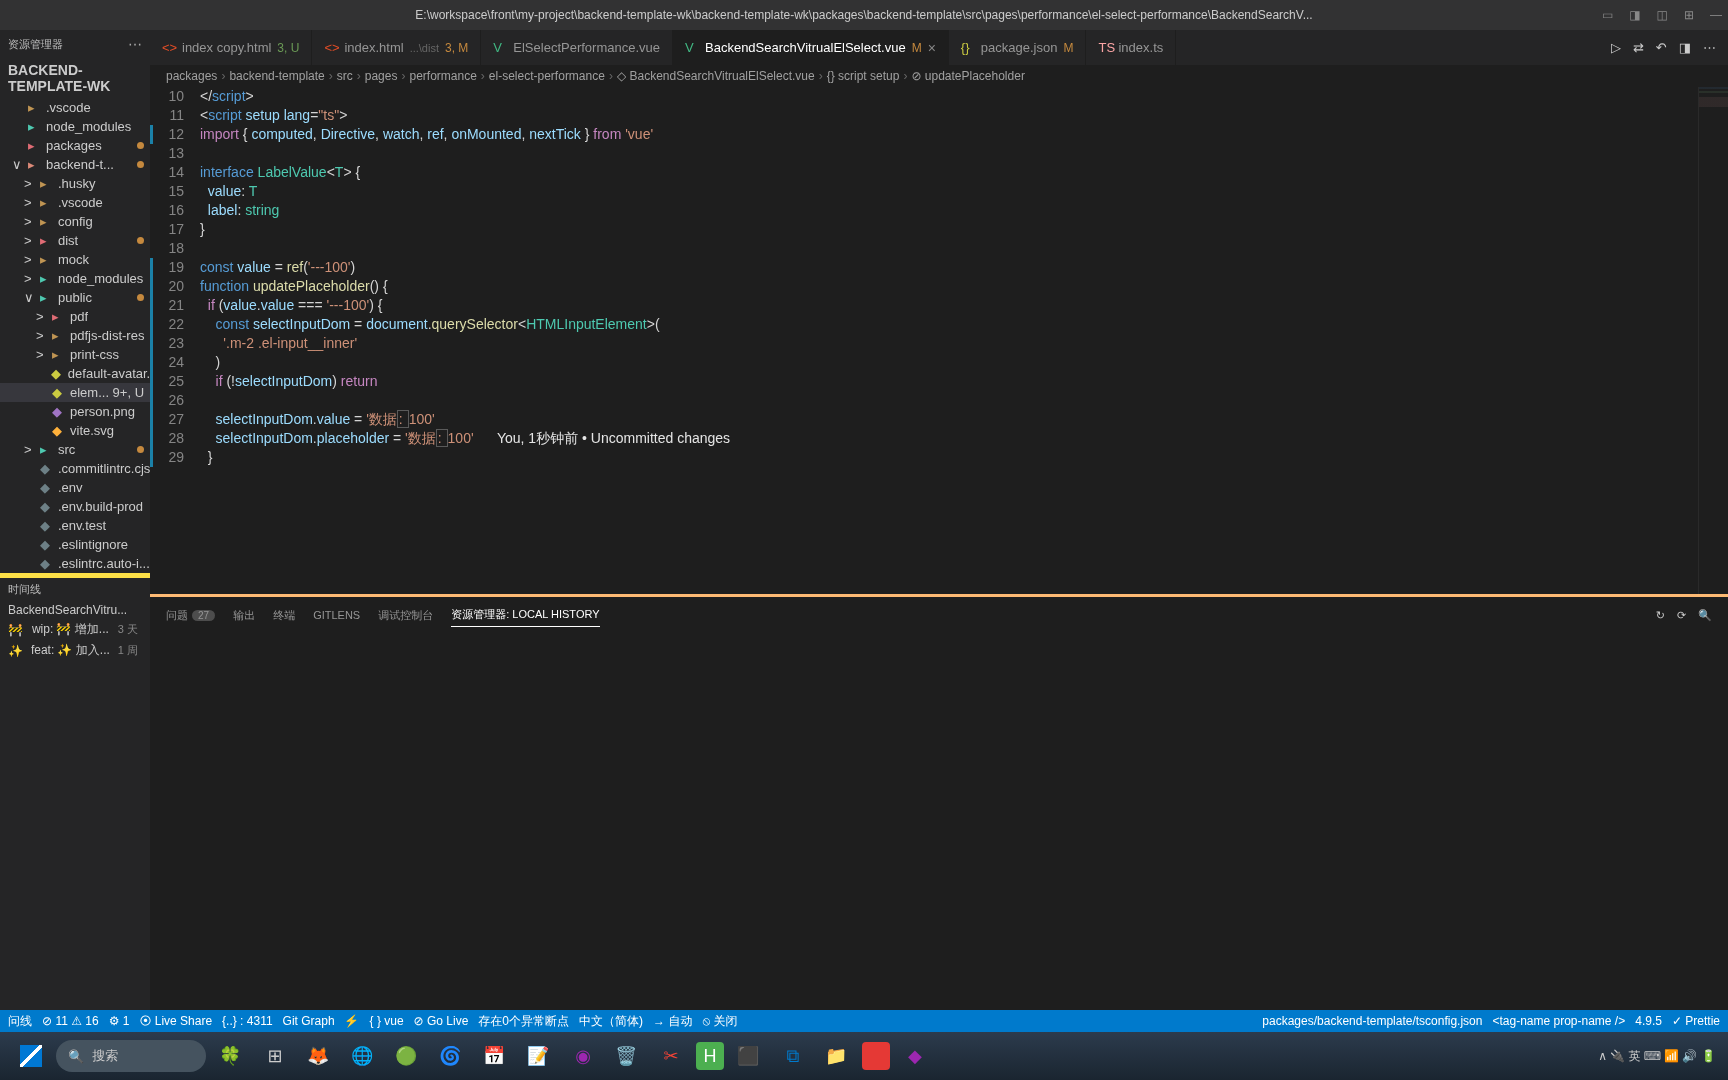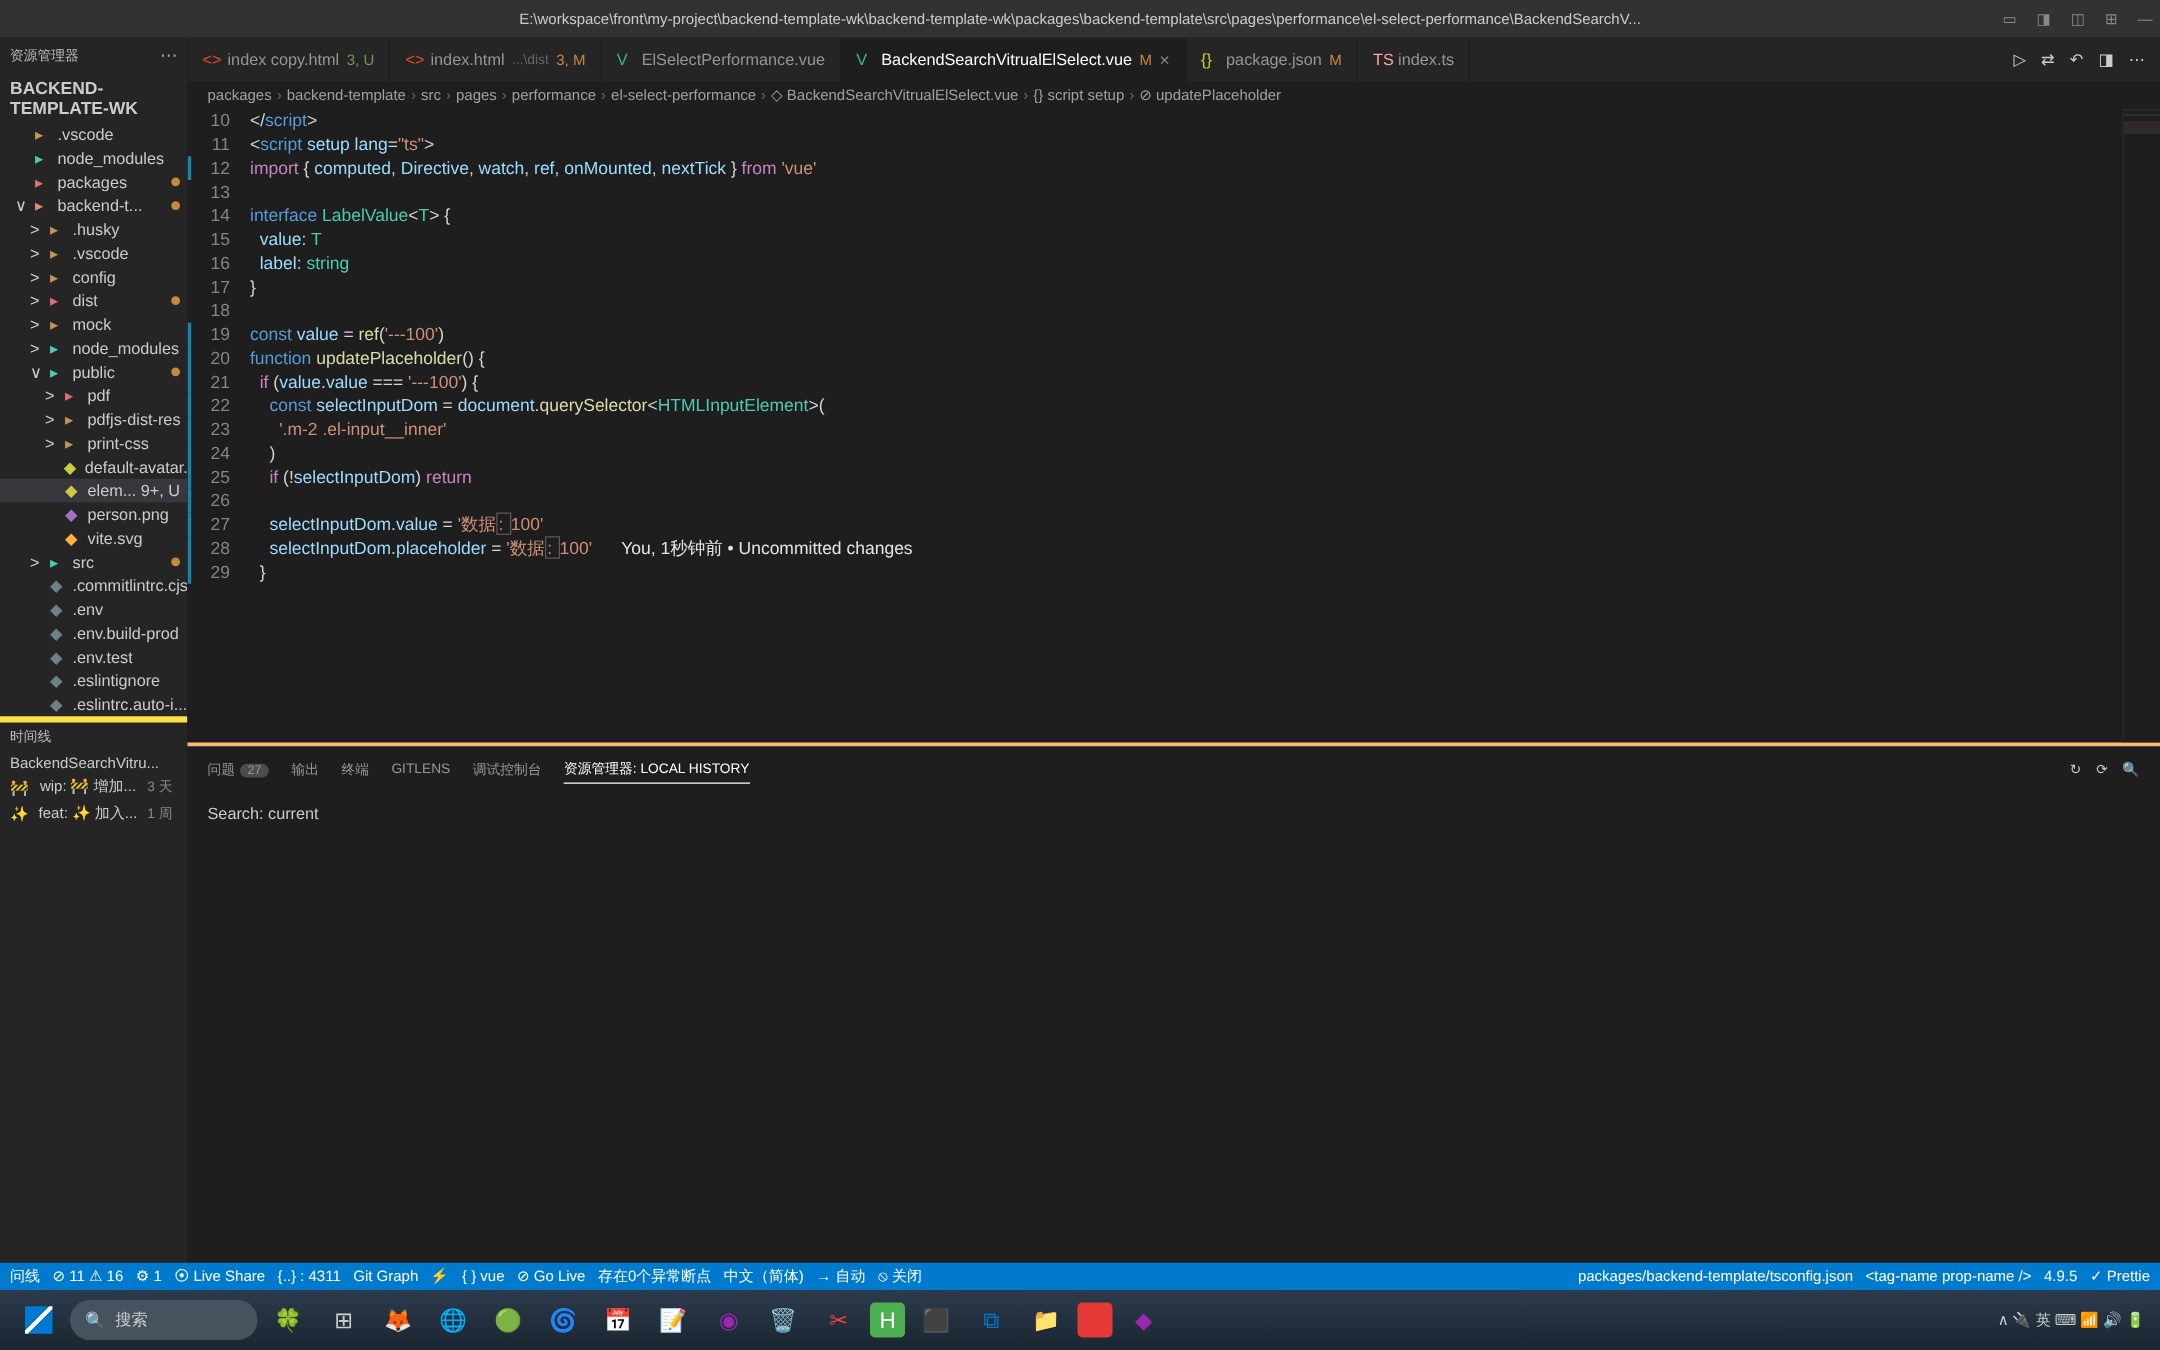--- a/index.html
+++ b/index.html
@@ -342,21 +342,20 @@
           <div class="panel-tab">GITLENS</div>
           <div class="panel-tab">调试控制台</div>
           <div class="panel-tab active">资源管理器: LOCAL HISTORY</div>
           <div class="panel-actions">
             <span>↻</span>
             <span>⟳</span>
             <span>🔍</span>
           </div>
         </div>
       <div class="panel-body">
-        <div class="hist-line">Search: current</div>
       </div>
     </div>
   </div>
 </div>
 
 <div class="statusbar" id="statusbar">
     <div class="sb-item">问线</div>
     <div class="sb-item">⊘ 11 ⚠ 16</div>
     <div class="sb-item">⚙ 1</div>
     <div class="sb-item">⦿ Live Share</div>

